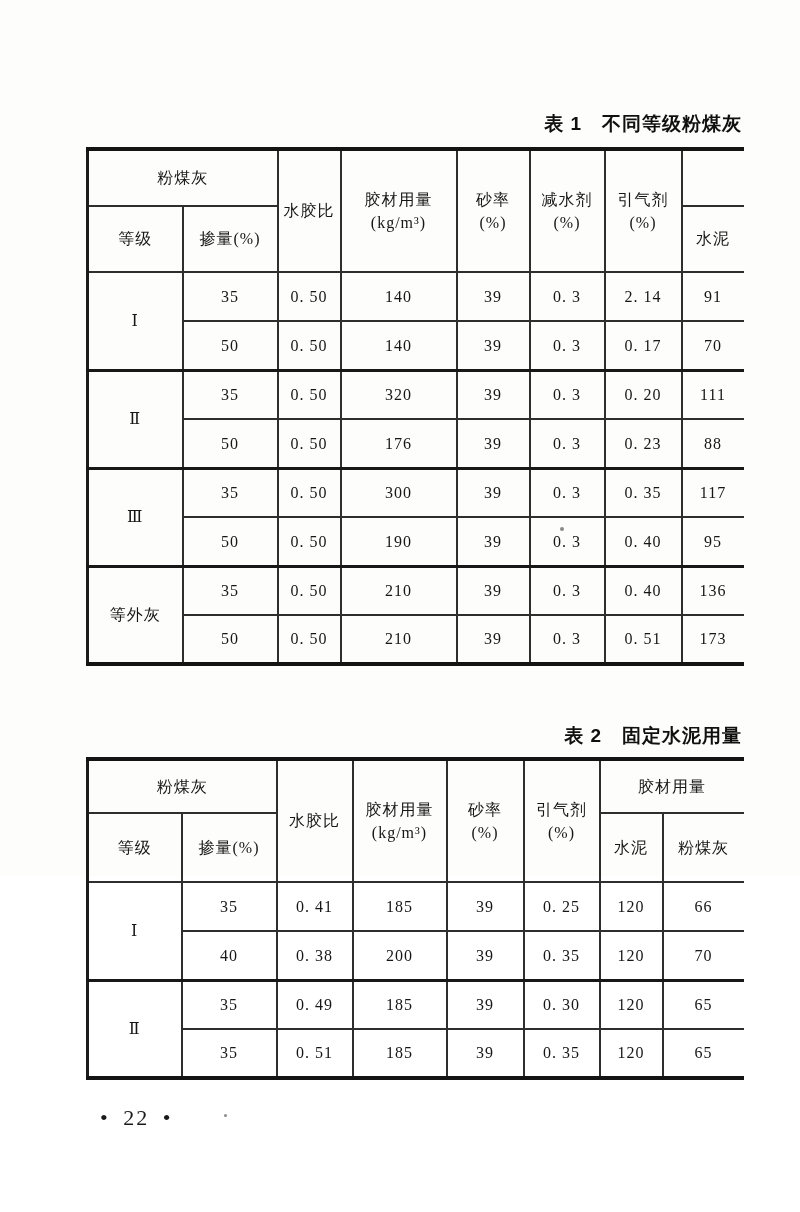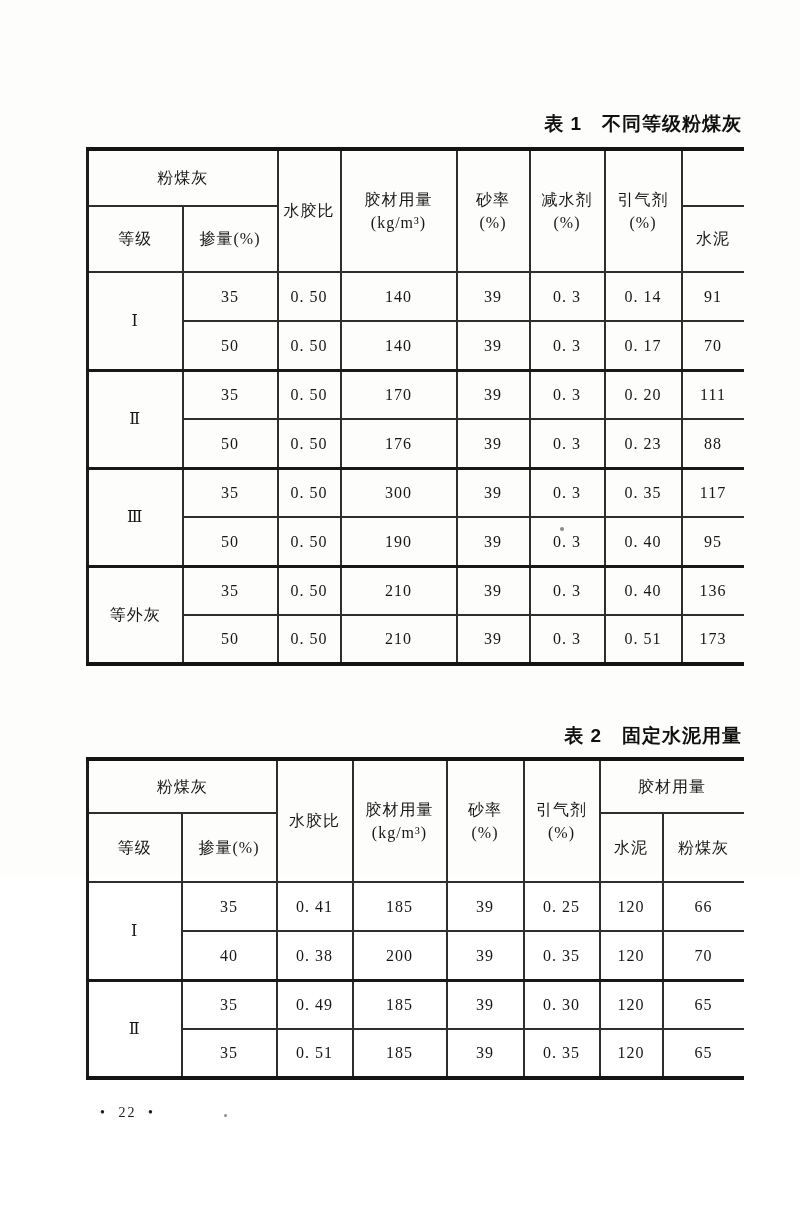--- a/index.html
+++ b/index.html
@@ -68,21 +68,21 @@
 
   td.num { font-size: 16px; letter-spacing: 0.5px; }
   td.grade { font-size: 17px; letter-spacing: 2px; }
   th.corner { border-bottom: 2px solid #2e2e2e; }
   th.ralign { text-align: right; padding-right: 2px; }
 
   .page-num {
     position: absolute;
     left: 100px;
     top: 1105px;
-    font-size: 14px;
+    font-size: 22px;
     letter-spacing: 2px;
     color: #1a1a1a;
     word-spacing: 6px;
     text-align: center;
   }
   .speck {
     position: absolute;
     background: #4c4c4c;
     border-radius: 50%;
     opacity: 0.65;
@@ -136,38 +136,38 @@
         <th class="cut">水泥</th>
       </tr>
 
       <tr class="drow">
         <td class="grade" rowspan="2">Ⅰ</td>
         <td class="num">35</td>
         <td class="num">0. 50</td>
         <td class="num">140</td>
         <td class="num">39</td>
         <td class="num">0. 3</td>
-        <td class="num">0. 14</td>
+        <td class="num">2. 14</td>
         <td class="num cut">91</td>
       </tr>
       <tr class="drow">
         <td class="num">50</td>
         <td class="num">0. 50</td>
         <td class="num">140</td>
         <td class="num">39</td>
         <td class="num">0. 3</td>
         <td class="num">0. 17</td>
         <td class="num cut">70</td>
       </tr>
 
       <tr class="drow gsep">
         <td class="grade" rowspan="2">Ⅱ</td>
         <td class="num">35</td>
         <td class="num">0. 50</td>
-        <td class="num">170</td>
+        <td class="num">320</td>
         <td class="num">39</td>
         <td class="num">0. 3</td>
         <td class="num">0. 20</td>
         <td class="num cut">111</td>
       </tr>
       <tr class="drow">
         <td class="num">50</td>
         <td class="num">0. 50</td>
         <td class="num">176</td>
         <td class="num">39</td>

